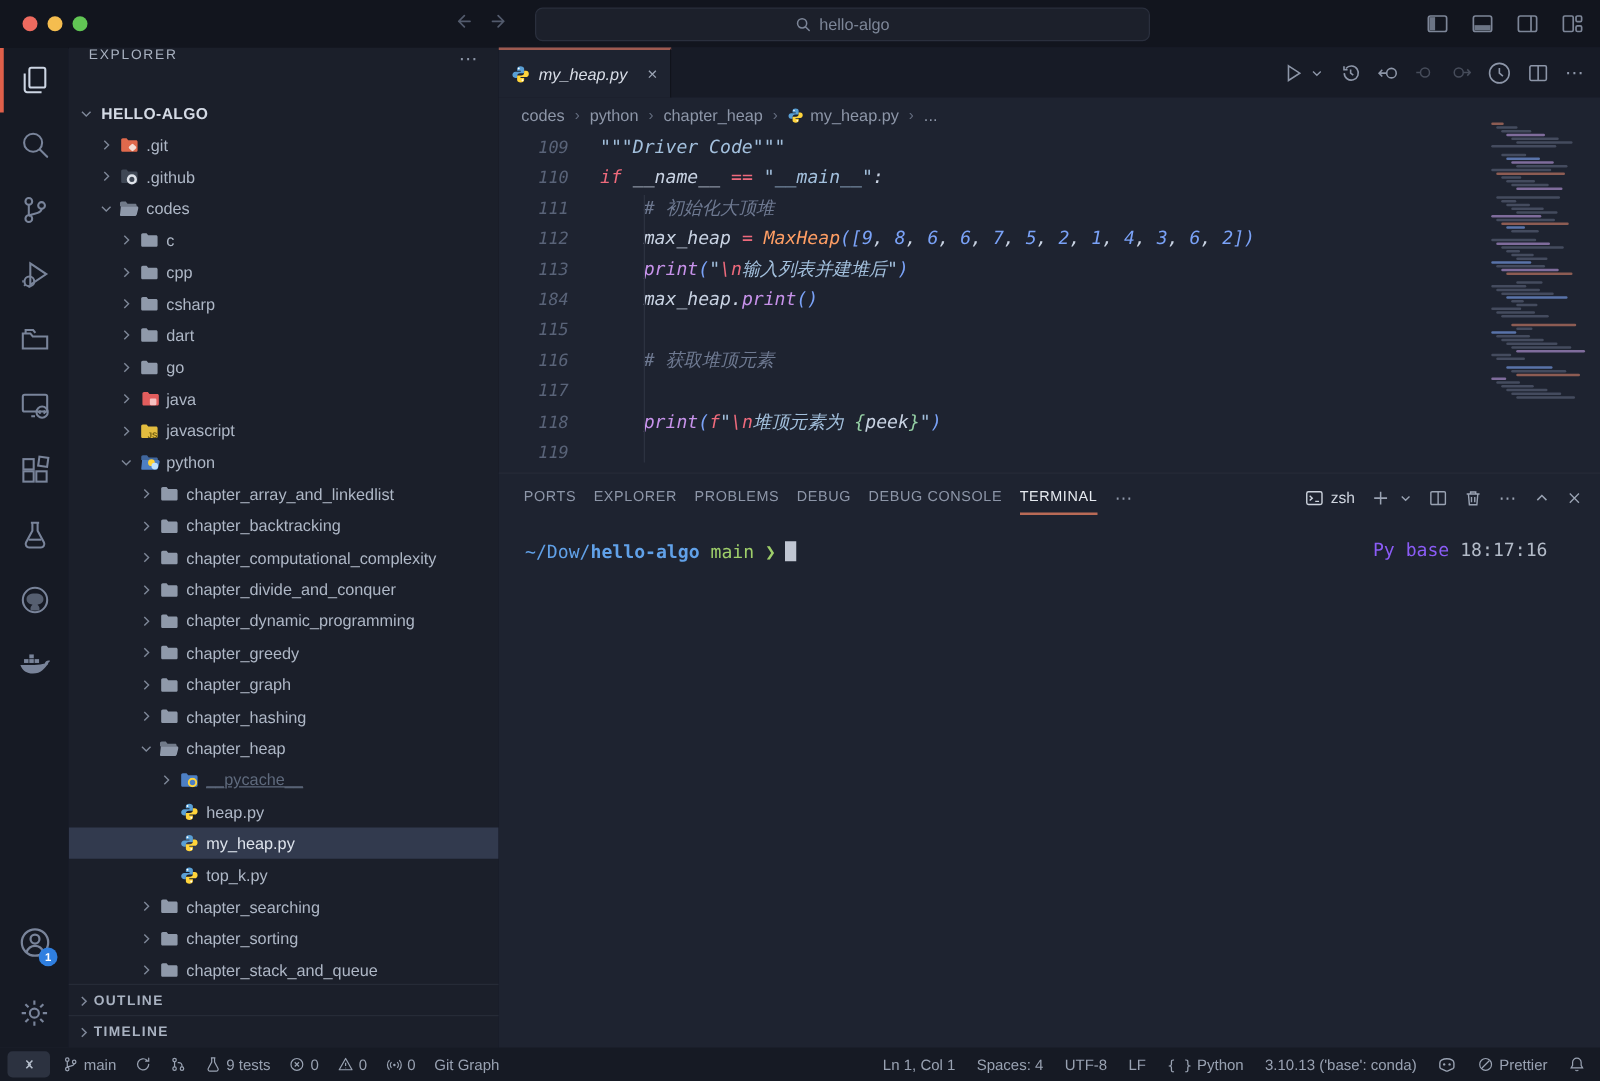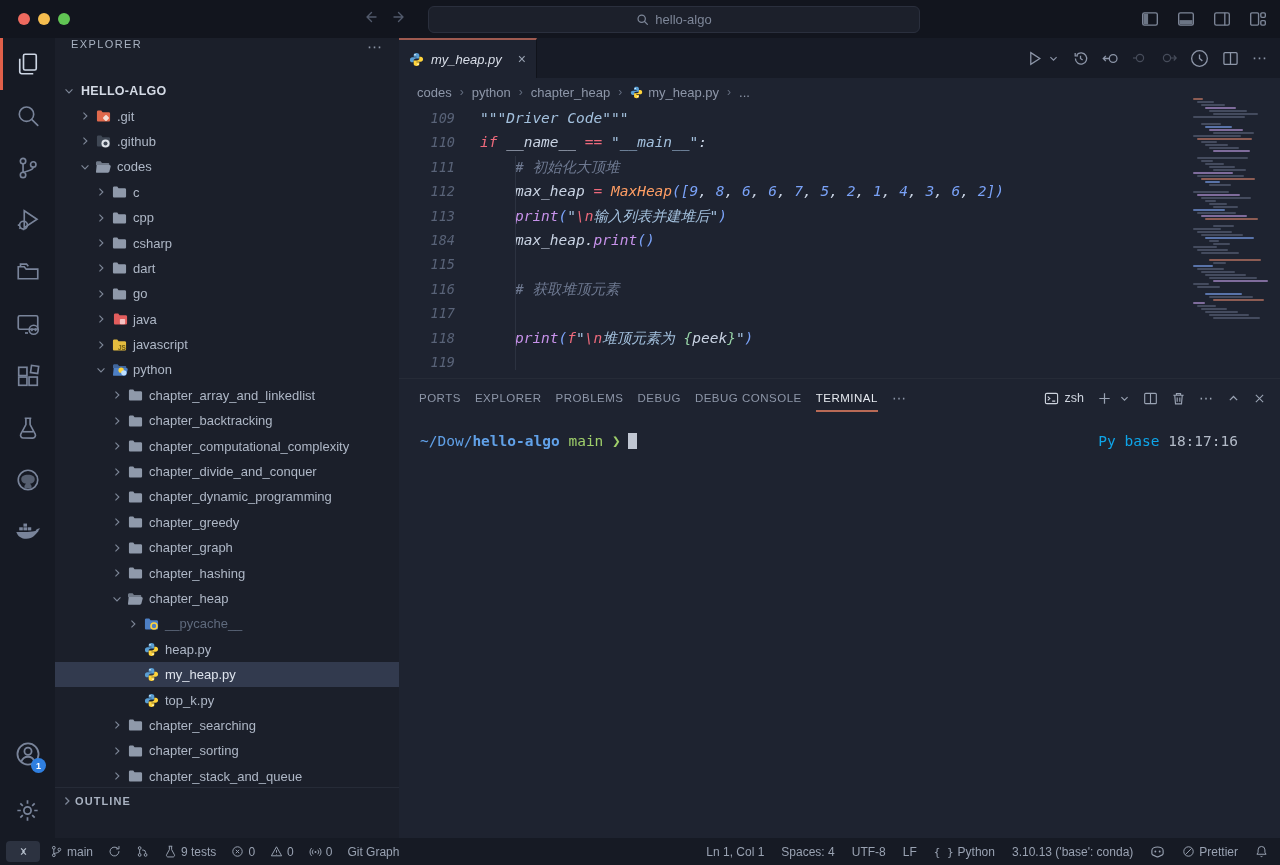--- a/index.html
+++ b/index.html
@@ -21,21 +21,21 @@
   .ab-spacer{flex:1;}
   .ab-badge{position:absolute;right:9px;bottom:9px;min-width:15px;height:15px;border-radius:8px;background:#2f7fe0;color:#fff;
             font-size:9px;display:flex;align-items:center;justify-content:center;font-weight:bold;}
   
   .sidebar{position:absolute;left:55px;top:38px;width:344px;height:800px;background:#1b1f2a;border-right:1px solid #10131b;}
   .sb-header{height:38px;display:flex;align-items:flex-start;padding:0 16px;color:#a9b2c1;font-size:11px;letter-spacing:1.4px;}
   .sb-header .more{margin-left:auto;color:#8b94a5;font-size:15px;letter-spacing:1px;}
   .tree{position:absolute;top:40px;left:0;right:0;bottom:50px;overflow:hidden;font-size:13px;}
   .trow{height:25.4px;display:flex;align-items:center;color:#aeb7c6;white-space:nowrap;}
   .trow.sel{background:#323a4e;color:#dde3ec;}
-  .trow.dim .tlabel{color:#5f6a7d;}
+  .trow.dim .tlabel{color:#5f6a7d;text-decoration:underline;}
   .trow .chev{width:16px;display:flex;justify-content:center;color:#7e8798;flex:none;}
   .trow .ticon{width:20px;display:flex;justify-content:center;align-items:center;flex:none;}
   .trow .tlabel{margin-left:4px;}
   .trow.root{font-weight:bold;color:#d4dae5;font-size:12.5px;letter-spacing:.3px;}
   .sb-section{position:absolute;left:0;right:0;height:25px;border-top:1px solid #262b37;display:flex;align-items:center;
               font-size:11px;font-weight:bold;letter-spacing:1.1px;color:#a9b2c1;padding-left:4px;}
   .sb-section .chev{width:16px;display:flex;justify-content:center;color:#7e8798;}
   
   .main{position:absolute;left:399px;top:38px;width:881px;height:800px;background:#1e2330;}
   .tabbar{position:relative;height:40px;background:#171b26;display:flex;}
@@ -65,21 +65,21 @@
   .ptab.active{color:#e6eaf0;}
   .ptab.active::after{content:"";position:absolute;left:0;right:0;bottom:-4px;height:2px;background:#b96a56;}
   .ptab-more{color:#8d96a8;font-size:14px;}
   .pcontrols{position:absolute;right:14px;top:0;height:38px;display:flex;gap:13px;align-items:center;color:#9aa3b3;}
   .pcontrols .zsh{display:flex;align-items:center;gap:6px;color:#ced4de;font-size:12.5px;padding-left:46px;}
   .term{display:flex;justify-content:space-between;font-family:"DejaVu Sans Mono",monospace;font-size:14.5px;
         padding:16px 42px 0 21px;}
   .t-path{color:#61a1e8;} .t-repo{color:#61a1e8;font-weight:bold;} .t-branch{color:#9ece6a;}
   .t-prompt{color:#9ece6a;font-weight:bold;}
   .t-cursor{display:inline-block;width:9px;height:16px;background:#c0c6d2;vertical-align:-3px;margin-left:7px;}
-  .t-env{color:#0ea5e9;} .t-time{color:#b3bbc8;}
+  .t-env{color:#8b5cf6;} .t-time{color:#b3bbc8;}
   
   .statusbar{position:absolute;left:0;top:838px;width:1280px;height:27px;background:#161a24;display:flex;align-items:center;
              font-size:12px;color:#99a2b2;}
   .sb-remote{width:34px;height:21px;margin:0 10px 0 6px;background:#2c3240;border-radius:4px;display:flex;align-items:center;
              justify-content:center;color:#b6bfcc;}
   .st-group{display:flex;align-items:center;gap:15px;}
   .st-item{display:flex;align-items:center;gap:4px;white-space:nowrap;}
   .st-right{margin-left:auto;padding-right:12px;display:flex;align-items:center;gap:17px;}
   .braces-ic{font-family:"DejaVu Sans Mono",monospace;font-size:11px;}
   svg{display:block;}
@@ -619,20 +619,28 @@
           <span class="tlabel">chapter_stack_and_queue</span>
         </div>
       </div>
     <div class="sb-section" style="bottom:25px">
       <span class="chev">
         <svg width="10" height="10" viewBox="0 0 16 16" fill="none" stroke="currentColor" stroke-width="2">
             <path d="M5.5 2.5 11 8l-5.5 5.5"></path>
           </svg>
         </span>
       <span>OUTLINE</span>
+    </div>
+    <div class="sb-section" style="bottom:0">
+      <span class="chev">
+        <svg width="10" height="10" viewBox="0 0 16 16" fill="none" stroke="currentColor" stroke-width="2">
+            <path d="M5.5 2.5 11 8l-5.5 5.5"></path>
+          </svg>
+        </span>
+      <span>TIMELINE</span>
     </div>
   </div>
 
   <div class="main">
     <div class="tabbar">
       <div class="tab">
         <span id="tabPyIcon">
             <svg width="15" height="15" viewBox="0 0 16 16">
               <path fill="#5a9fd4" d="M7.9 1C6.1 1 5 1.8 5 3.1V5h3.1v.7H3.6C2.1 5.7 1 6.8 1 8.4 1 9.9 2 11 3.4 11H5V9.4C5 8 6.1 7 7.5 7H11V3.1C11 1.8 9.7 1 7.9 1z"></path>
               <circle cx="6.4" cy="3" r=".8" fill="#fff"></circle>

